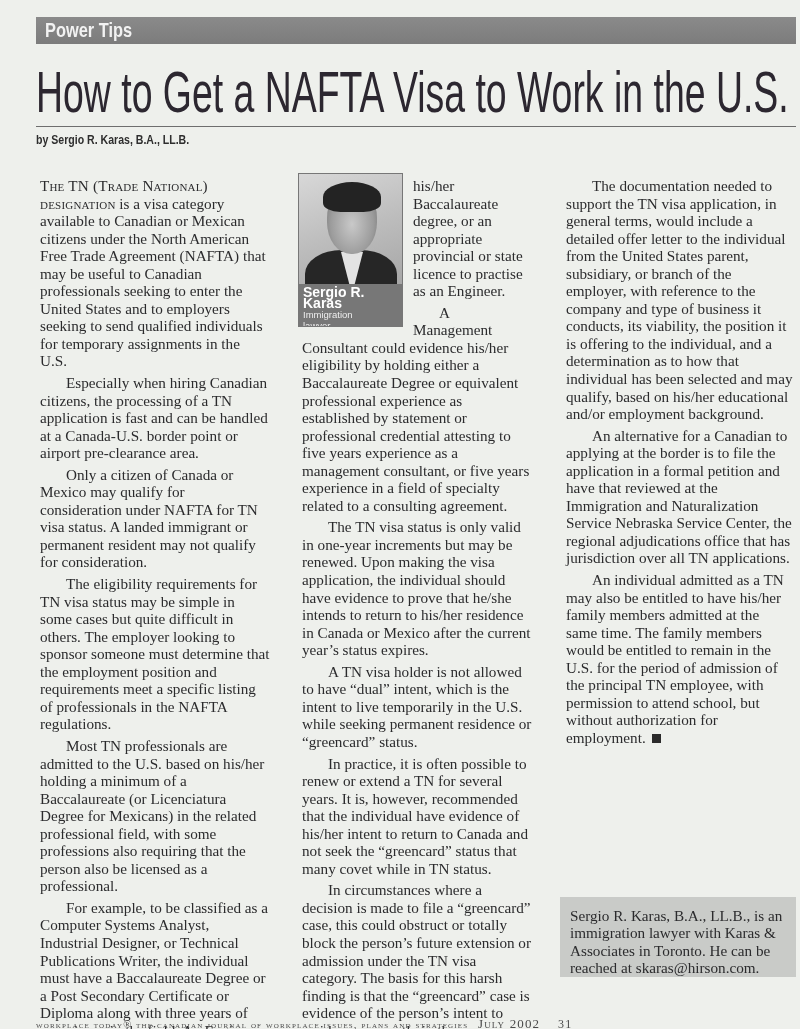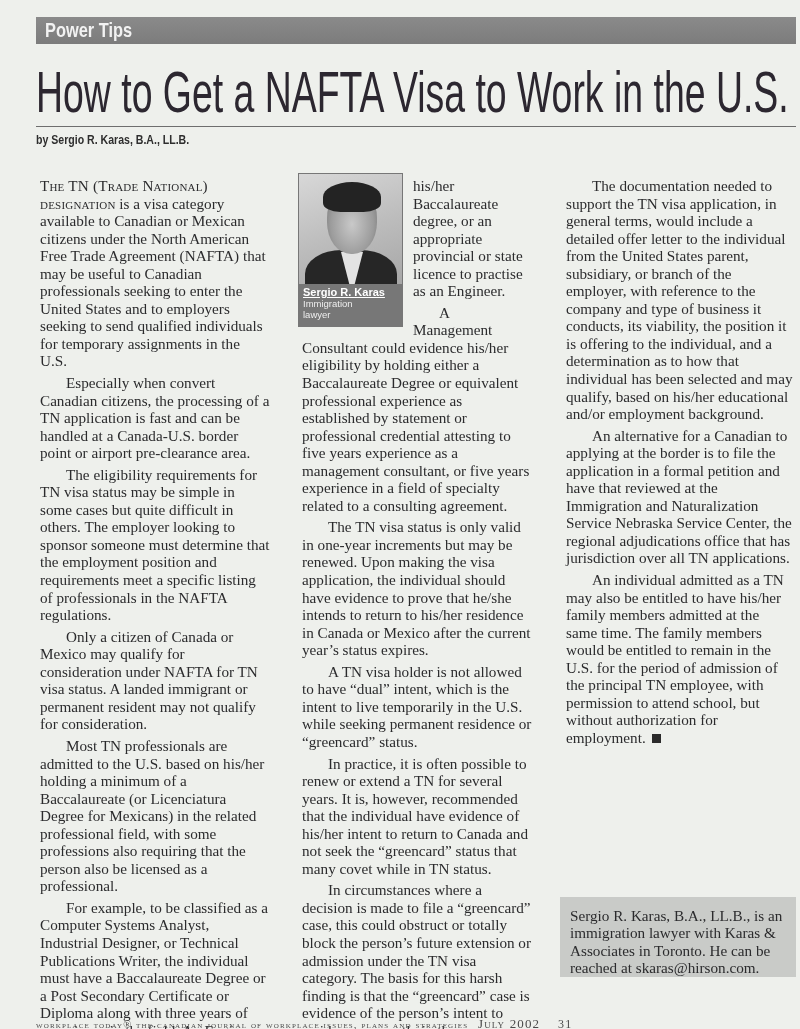--- a/index.html
+++ b/index.html
@@ -77,21 +77,21 @@
     background: #e3e3e3;
     clip-path: polygon(0 0, 100% 0, 60% 100%, 40% 100%);
   }
   .photo .caption {
     position: absolute; left: 0; bottom: 0; width: 103px; height: 42px;
     background: #777777;
     font-family: "Liberation Sans", "DejaVu Sans", sans-serif;
     color: #eeeeee; font-size: 9.5px; line-height: 11px;
     padding: 3px 0 0 4px; box-sizing: border-box;
   }
-  .photo .caption .name { font-weight: bold; font-size: 11px; color: #ffffff; text-decoration: underline; }
+  .photo .caption .name { font-weight: bold; font-size: 14px; color: #ffffff; }
   .end-mark {
     display: inline-block; width: 9px; height: 9px; background: #2b2b2b;
     margin-left: 6px; vertical-align: 0px;
   }
   .bio-box {
     position: absolute; left: 560px; top: 897px; width: 236px; height: 80px;
     background: #c9cbc8;
     box-sizing: border-box; padding: 10px 8px 0 10px;
     font-size: 15.2px; line-height: 17.3px; color: #2b2b2d;
   }
@@ -110,23 +110,23 @@
 <div class="section-bar">
   <span>Power Tips</span>
 </div>
 
 <h1 class="headline" style="margin:0;font-weight:normal;">How to Get a NAFTA Visa to Work in the U.S.</h1>
 <div class="title-rule"></div>
 <div class="byline">by Sergio R. Karas, B.A., LL.B.</div>
 
 <div class="col col-1">
   <p class="noindent"><span class="smallcaps">The TN (Trade National) designation</span> <span>is a visa category available to Canadian or Mexican citizens under the North American Free Trade Agreement (NAFTA) that may be useful to Canadian professionals seeking to enter the United States and to employers seeking to send qualified individuals for temporary assignments in the U.S.</span></p>
-  <p>Especially when convert Canadian citizens, the processing of a TN application is fast and can be handled at a Canada-U.S. border point or airport pre-clearance area.</p>
+  <p>Especially when hiring Canadian citizens, the processing of a TN application is fast and can be handled at a Canada-U.S. border point or airport pre-clearance area.</p>
+  <p>Only a citizen of Canada or Mexico may qualify for consideration under NAFTA for TN visa status. A landed immigrant or permanent resident may not qualify for consideration.</p>
   <p>The eligibility requirements for TN visa status may be simple in some cases but quite difficult in others. The employer looking to sponsor someone must determine that the employment position and requirements meet a specific listing of professionals in the NAFTA regulations.</p>
-  <p>Only a citizen of Canada or Mexico may qualify for consideration under NAFTA for TN visa status. A landed immigrant or permanent resident may not qualify for consideration.</p>
   <p>Most TN professionals are admitted to the U.S. based on his/her holding a minimum of a Baccalaureate (or Licenciatura Degree for Mexicans) in the related professional field, with some professions also requiring that the person also be licensed as a professional.</p>
   <p>For example, to be classified as a Computer Systems Analyst, Industrial Designer, or Technical Publications Writer, the individual must have a Baccalaureate Degree or a Post Secondary Certificate or Diploma along with three years of experience in the field. An Engineer would need to evidence</p>
 </div>
 
 <div class="col col-2">
   <div class="photo">
     <div class="suit"></div>
     <div class="shirt"></div>
     <div class="face"></div>
     <div class="hair"></div>

